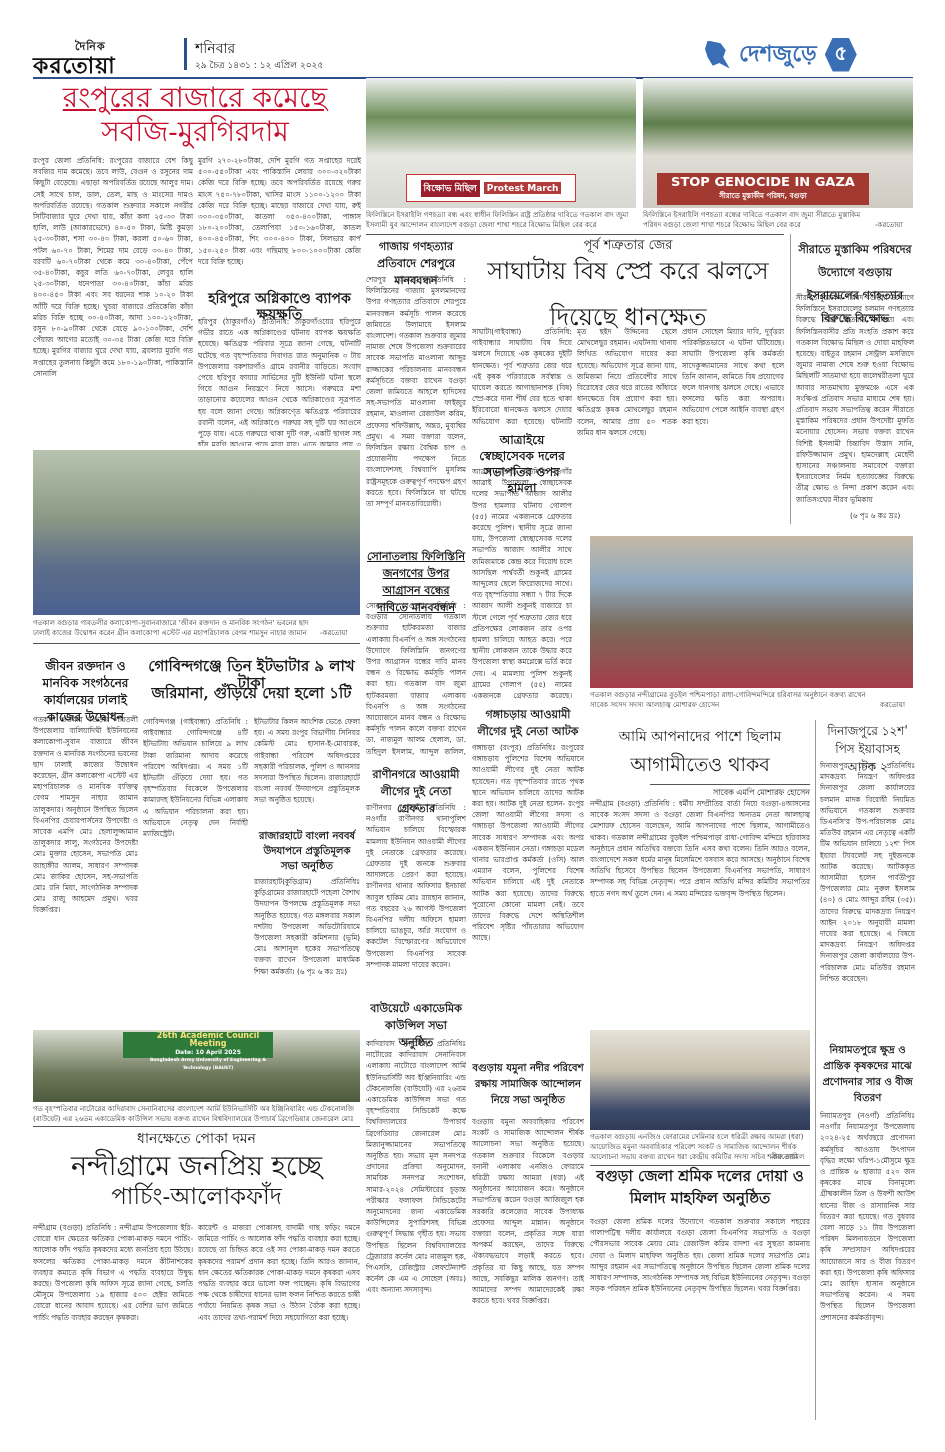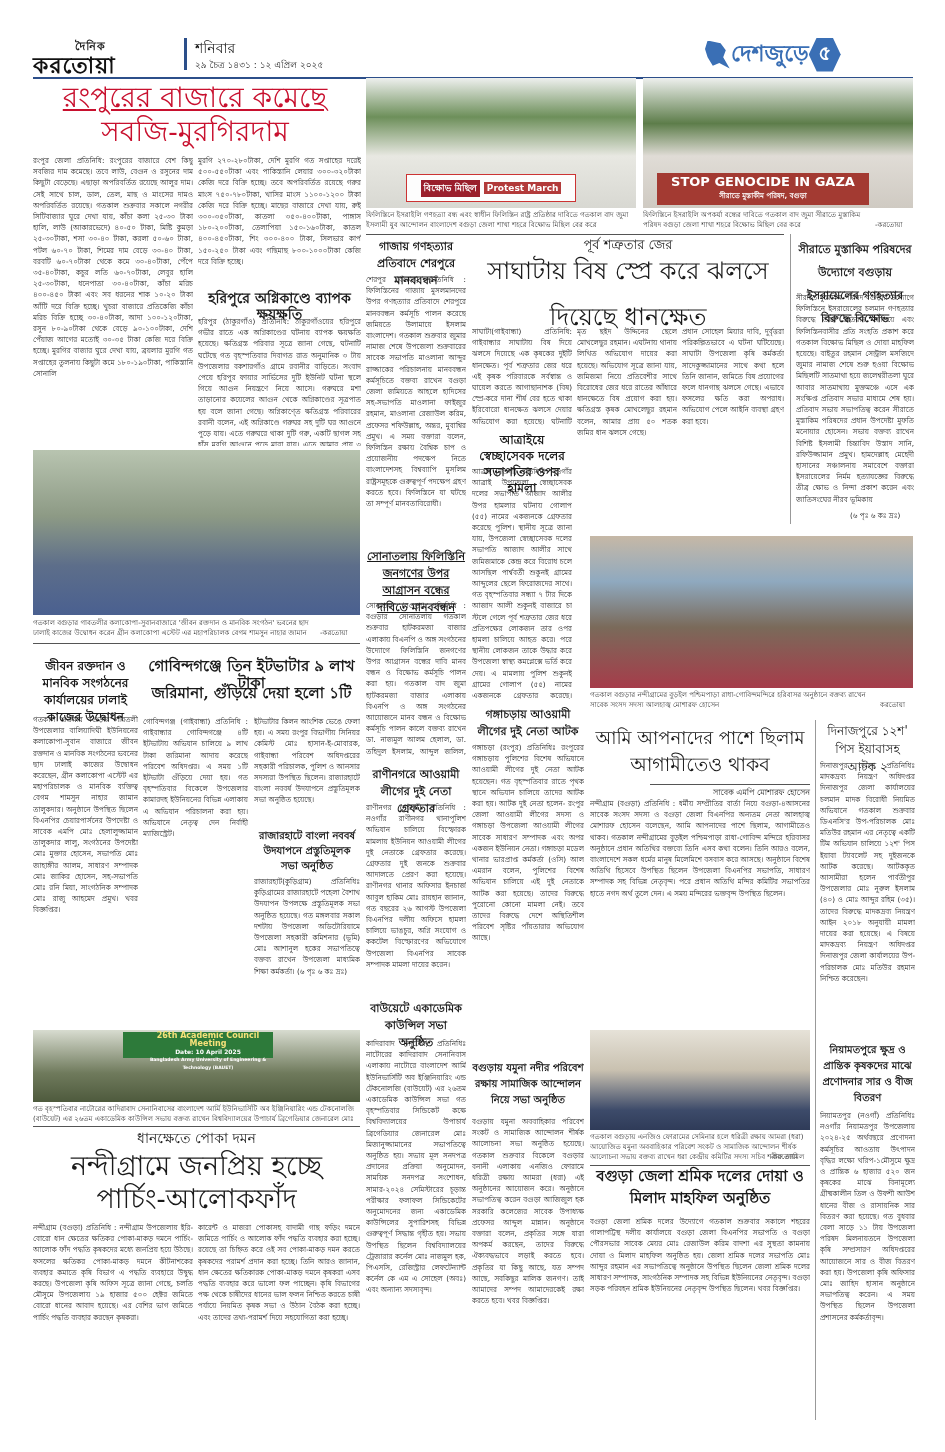--- a/index.html
+++ b/index.html
@@ -5,21 +5,21 @@
   * { box-sizing: border-box; margin: 0; padding: 0; }
   html, body { width: 945px; height: 1452px; background: #ffffff; overflow: hidden; }
   body { font-family: "DejaVu Sans", sans-serif; color: #1a1a1a; position: relative; }
   .abs { position: absolute; }
   .hdr-rule { position: absolute; left: 33px; top: 77px; width: 880px; height: 2px; background: #2c4f8a; }
   .masthead-small { left: 75px; top: 38px; font-size: 11px; font-weight: bold; letter-spacing: 1px; }
   .masthead-big { left: 33px; top: 48px; font-family: "DejaVu Serif", serif; font-size: 22px; font-weight: 900; letter-spacing: 1px; color: #111; }
   .masthead-bar { left: 184px; top: 38px; width: 3px; height: 32px; background: #2c4f8a; }
   .day { left: 195px; top: 37px; font-size: 14px; }
   .date { left: 195px; top: 58px; font-size: 9px; }
-  .section-logo { left: 705px; top: 36px; display: flex; align-items: center; gap: 0; }
+  .section-logo { left: 705px; top: 36px; display: flex; align-items: center; gap: 8px; }
   .map-icon { width: 26px; height: 28px; background: #3a6fb5; clip-path: polygon(10% 0, 60% 10%, 80% 35%, 70% 60%, 95% 100%, 55% 80%, 30% 90%, 10% 60%, 0 30%); }
   .section-name { font-size: 22px; font-weight: bold; color: #3a6fb5; font-family: "DejaVu Serif", serif; }
   .page-num { width: 32px; height: 34px; background: #3a6fb5; color: #fff; font-size: 20px; font-weight: bold; display: flex; align-items: center; justify-content: center; clip-path: polygon(25% 0, 75% 0, 100% 50%, 75% 100%, 25% 100%, 0 50%); }
 
   .hl { text-align: center; font-family: "DejaVu Serif", serif; line-height: 1.15; }
   .red { color: #c8102e; }
   .body { font-size: 7.2px; line-height: 11.2px; text-align: justify; color: #222; overflow: hidden; }
   .cap { font-size: 7px; line-height: 10px; color: #333; overflow: hidden; }
   .photo { background: #8a8a7a; overflow: hidden; }
   .rule { position: absolute; background: #555; }
@@ -70,38 +70,38 @@
     <div style="font-size:8px;color:#f6e27a;">26th Academic Council Meeting</div>
     <div>Date: 10 April 2025</div>
     <div style="font-size:4.5px;">Bangladesh Army University of Engineering &amp; Technology (BAUET)</div>
   </div>
 </div>
 <div class="abs cap" style="left:33px;top:1104px;width:327px;height:20px;">গত বৃহস্পতিবার নাটোরের কাদিরাবাদ সেনানিবাসের বাংলাদেশ আর্মি ইউনিভার্সিটি অব ইঞ্জিনিয়ারিং এন্ড টেকনোলজি (বাউয়েট) এর ২৬তম একাডেমিক কাউন্সিল সভায় বক্তব্য রাখেন বিশ্ববিদ্যালয়ের উপাচার্য ব্রিগেডিয়ার জেনারেল মোঃ মিজানুজ্জামান-করতোয়া</div>
 <div class="rule" style="left:33px;top:1126px;width:327px;height:1px;"></div>
 
 <div class="abs hl" style="left:33px;top:1130px;width:327px;font-size:14px;">ধানক্ষেতে পোকা দমন</div>
 <div class="abs hl" style="left:33px;top:1150px;width:327px;font-size:27px;">নন্দীগ্রামে জনপ্রিয় হচ্ছে</div>
-<div class="abs hl" style="left:33px;top:1183px;width:327px;font-size:27px;">পার্চিং-আলোকফাঁদ</div>
+<div class="abs hl" style="left:33px;top:1183px;width:327px;font-size:23px;">পার্চিং-আলোকফাঁদ</div>
 <div class="abs body" style="left:33px;top:1222px;width:160px;height:160px;">নন্দীগ্রাম (বগুড়া) প্রতিনিধি : নন্দীগ্রাম উপজেলায় ইরি-বোরো ধান ক্ষেতের ক্ষতিকর পোকা-মাকড় দমনে পার্চিং-আলোক ফাঁদ পদ্ধতি কৃষকদের মধ্যে জনপ্রিয় হয়ে উঠছে। ফসলের ক্ষতিকর পোকা-মাকড় দমনে কীটনাশকের ব্যবহার কমাতে কৃষি বিভাগ এ পদ্ধতি ব্যবহারে উদ্বুদ্ধ করছে। উপজেলা কৃষি অফিস সূত্রে জানা গেছে, চলতি মৌসুমে উপজেলায় ১৯ হাজার ৫০০ হেক্টর জমিতে বোরো ধানের আবাদ হয়েছে। এর বেশির ভাগ জমিতে পার্চিং পদ্ধতি ব্যবহার করছেন কৃষকরা।</div>
 <div class="abs body" style="left:198px;top:1222px;width:162px;height:160px;">কারেন্ট ও মাজরা পোকাসহ বাদামী গাছ ফড়িং দমনে জমিতে পার্চিং ও আলোক ফাঁদ পদ্ধতি ব্যবহার করা হচ্ছে। রয়েছে তা চিহ্নিত করে ওই সব পোকা-মাকড় দমন করতে কৃষকদের পরামর্শ প্রদান করা হচ্ছে। তিনি আরও জানান, ধান ক্ষেতের ক্ষতিকারক পোকা-মাকড় দমনে কৃষকরা এসব পদ্ধতি ব্যবহার করে ভালো ফল পাচ্ছেন। কৃষি বিভাগের পক্ষ থেকে চাষীদের ধানের ভাল ফলন নিশ্চিত করতে চাষী পর্যায়ে নিয়মিত কৃষক সভা ও উঠান বৈঠক করা হচ্ছে। এবং তাদের তথ্য-পরামর্শ দিয়ে সহযোগিতা করা হচ্ছে।</div>
 
 <div class="abs photo" style="left:366px;top:78px;width:270px;height:130px;background:linear-gradient(180deg,#eef0ee 0%,#6d8f5a 30%,#e8e8e2 60%,#d8d8d2 100%);">
   <div class="banner" style="left:40px;top:96px;width:170px;height:28px;background:#fdfdfd;border:1px solid #c33;color:#fff;display:flex;gap:4px;align-items:center;justify-content:center;">
     <span style="background:#9a1f2c;padding:1px 3px;font-size:9px;">বিক্ষোভ মিছিল</span>
     <span style="background:#b23a3a;padding:1px 3px;font-size:9px;">Protest March</span>
   </div>
 </div>
 <div class="abs photo" style="left:643px;top:78px;width:270px;height:130px;background:linear-gradient(180deg,#eef0ee 0%,#5d7d4a 35%,#e0dcd6 60%,#cfcac2 100%);">
   <div class="banner" style="left:14px;top:95px;width:212px;height:32px;background:#a33a32;font-size:13px;line-height:18px;">
     <div>STOP GENOCIDE IN GAZA</div>
     <div style="font-size:7px;line-height:10px;">সীরাতে মুস্তাকীম পরিষদ, বগুড়া</div>
   </div>
 </div>
 <div class="abs cap" style="left:366px;top:210px;width:270px;height:22px;">ফিলিস্তিনে ইসরাইলি গণহত্যা বন্ধ এবং স্বাধীন ফিলিস্তিন রাষ্ট্র প্রতিষ্ঠার দাবিতে গতকাল বাদ জুমা ইসলামী যুব আন্দোলন বাংলাদেশ বগুড়া জেলা শাখা শহরে বিক্ষোভ মিছিল বের করে</div>
-<div class="abs cap" style="left:643px;top:210px;width:230px;height:22px;">ফিলিস্তিনে ইসরাইলি অপকর্যা বন্ধের দাবিতে গতকাল বাদ জুমা সীরাতে মুস্তাকিম পরিষদ বগুড়া জেলা শাখা শহরে বিক্ষোভ মিছিল বের করে</div>
+<div class="abs cap" style="left:643px;top:210px;width:230px;height:22px;">ফিলিস্তিনে ইসরাইলি গণহত্যা বন্ধের দাবিতে গতকাল বাদ জুমা সীরাতে মুস্তাকিম পরিষদ বগুড়া জেলা শাখা শহরে বিক্ষোভ মিছিল বের করে</div>
 <div class="abs cap" style="left:875px;top:220px;width:40px;">-করতোয়া</div>
 <div class="rule" style="left:366px;top:234px;width:418px;height:1px;"></div>
 
 <div class="abs hl" style="left:366px;top:238px;width:100px;font-size:11px;font-weight:bold;line-height:17px;">গাজায় গণহত্যার প্রতিবাদে শেরপুরে মানববন্ধন</div>
 <div class="abs body" style="left:366px;top:274px;width:100px;height:250px;">শেরপুর (বগুড়া) প্রতিনিধি : ফিলিস্তিনের গাজায় মুসলমানদের উপর গণহত্যার প্রতিবাদে শেরপুরে মানববন্ধন কর্মসূচি পালন করেছে জমিয়তে উলামায়ে ইসলাম বাংলাদেশ। গতকাল শুক্রবার জুমার নামাজ শেষে উপজেলা শুক্রবারের সাবেক সভাপতি মাওলানা আব্দুর রাজ্জাকের পরিচালনায় মানববন্ধন কর্মসূচিতে বক্তব্য রাখেন বগুড়া জেলা জমিয়তে আহলে হাদিসের সহ-সভাপতি মাওলানা ফাইজুর রহমান, মাওলানা রেজাউল করিম, প্রফেসর শফিউল্লাহ, অন্তর, মুবাশ্বির প্রমুখ। এ সময় বক্তারা বলেন, ফিলিস্তিন রক্ষায় বৈশ্বিক চাপ ও প্রয়োজনীয় পদক্ষেপ নিতে বাংলাদেশসহ বিশ্বব্যাপি মুসলিম রাষ্ট্রসমূহকে গুরুত্বপূর্ণ পদক্ষেপ গ্রহণ করতে হবে। ফিলিস্তিনে যা ঘটছে তা সম্পূর্ণ মানবতাবিরোধী।</div>
 
 <div class="abs hl" style="left:366px;top:548px;width:100px;font-size:11px;font-weight:bold;line-height:17px;text-decoration:underline;">সোনাতলায় ফিলিস্তিনি জনগণের উপর আগ্রাসন বন্ধের দাবিতে মানববন্ধন</div>
 <div class="abs body" style="left:366px;top:600px;width:100px;height:156px;">সোনাতলা (বগুড়া) প্রতিনিধি : বগুড়ার সোনাতলায় গতকাল শুক্রবার হাটকরমজা বাজার এলাকায় বিএনপি ও অঙ্গ সংগঠনের উদ্যোগে ফিলিস্তিনি জনগণের উপর আগ্রাসন বন্ধের দাবি মানব বন্ধন ও বিক্ষোভ কর্মসূচি পালন করা হয়। গতকাল বাদ জুমা হাটকরমজা বাজার এলাকায় বিএনপি ও অঙ্গ সংগঠনের আয়োজনে মানব বন্ধন ও বিক্ষোভ কর্মসূচি পালন কালে বক্তব্য রাখেন ডা. নাজমুল আলম হেলাল, ডা. তহিদুল ইসলাম, আব্দুল জলিল, রফিকুল ইসলাম মাহির, সাইদুল ইসলাম প্রমুখ।</div>
 
 <div class="abs hl" style="left:472px;top:238px;width:312px;font-size:13px;">পূর্ব শত্রুতার জের</div>
@@ -128,21 +128,21 @@
 
 <div class="abs hl" style="left:366px;top:766px;width:100px;font-size:11px;font-weight:bold;line-height:17px;">রাণীনগরে আওয়ামী লীগের দুই নেতা গ্রেফতার</div>
 <div class="abs body" style="left:366px;top:802px;width:100px;height:190px;">রাণীনগর (নওগাঁ) প্রতিনিধি : নওগাঁর রাণীনগর থানাপুলিশ অভিযান চালিয়ে বিস্ফোরক মামলায় ইউনিয়ন আওয়ামী লীগের দুই নেতাকে গ্রেফতার করেছে। গ্রেফতার দুই জনকে শুক্রবার আদালতে প্রেরণ করা হয়েছে। রাণীনগর থানার অফিসার ইনচার্জ আবুল হাকিম মোঃ রায়হান জানান, গত বছরের ২৬ আগস্ট উপজেলা বিএনপির দলীয় অফিসে হামলা চালিয়ে ভাঙচুর, অগ্নি সংযোগ ও ককটেল বিস্ফোরণের অভিযোগে উপজেলা বিএনপির সাবেক সম্পাদক মামলা দায়ের করেন।</div>
 
 <div class="abs hl" style="left:366px;top:1000px;width:100px;font-size:11px;font-weight:bold;line-height:17px;">বাউয়েটে একাডেমিক কাউন্সিল সভা অনুষ্ঠিত</div>
 <div class="abs body" style="left:366px;top:1038px;width:100px;height:380px;">কাদিরাবাদ (নাটোর) প্রতিনিধিঃ নাটোরের কাদিরাবাদ সেনানিবাস এলাকায় নাটোরে বাংলাদেশ আর্মি ইউনিভার্সিটি অব ইঞ্জিনিয়ারিং এন্ড টেকনোলজি (বাউয়েট) এর ২৬তম একাডেমিক কাউন্সিল সভা গত বৃহস্পতিবার সিন্ডিকেট কক্ষে বিশ্ববিদ্যালয়ের উপাচার্য ব্রিগেডিয়ার জেনারেল মোঃ মিজানুজ্জামানের সভাপতিত্বে অনুষ্ঠিত হয়। সভায় মূল সনদপত্র প্রদানের প্রক্রিয়া অনুমোদন, সাময়িক সনদপত্র সংশোধন, সামার-২০২৪ সেমিস্টারের চূড়ান্ত পরীক্ষার ফলাফল সিন্ডিকেটের অনুমোদনের জন্য একাডেমিক কাউন্সিলের সুপারিশসহ বিভিন্ন গুরুত্বপূর্ণ সিদ্ধান্ত গৃহীত হয়। সভায় উপস্থিত ছিলেন বিশ্ববিদ্যালয়ের ট্রেজারার কর্নেল মোঃ নাজমুল হক, পিএসসি, রেজিস্ট্রার লেফটেন্যান্ট কর্নেল কে এম এ সোহেল (অবঃ) এবং অন্যান্য সদস্যবৃন্দ।</div>
 
 <div class="abs hl" style="left:472px;top:1060px;width:112px;font-size:10px;font-weight:bold;line-height:16px;">বগুড়ায় যমুনা নদীর পরিবেশ রক্ষায় সামাজিক আন্দোলন নিয়ে সভা অনুষ্ঠিত</div>
 <div class="abs body" style="left:472px;top:1116px;width:112px;height:300px;">বগুড়ায় যমুনা অববাহিকার পরিবেশ সংকট ও সামাজিক আন্দোলন শীর্ষক আলোচনা সভা অনুষ্ঠিত হয়েছে। গতকাল শুক্রবার বিকেলে বগুড়ার বনানী এলাকায় এনজিও ফোরামে ধরিত্রী রক্ষায় আমরা (ধরা) এই অনুষ্ঠানের আয়োজন করে। অনুষ্ঠানে সভাপতিত্ব করেন বগুড়া আজিজুল হক সরকারি কলেজের সাবেক উপাধ্যক্ষ প্রফেসর আব্দুল মান্নান। অনুষ্ঠানে বক্তারা বলেন, প্রকৃতির সঙ্গে যারা অপকর্ম করছেন, তাদের বিরুদ্ধে ঐক্যবদ্ধভাবে লড়াই করতে হবে। প্রকৃতির যা কিছু আছে, যত সম্পদ আছে, সবকিছুর মালিক জনগণ। তাই আমাদের সম্পদ আমাদেরকেই রক্ষা করতে হবে। খবর বিজ্ঞপ্তির।</div>
 
-<div class="abs hl" style="left:590px;top:728px;width:220px;font-size:18px;">আমি আপনাদের পাশে ছিলাম</div>
+<div class="abs hl" style="left:590px;top:728px;width:220px;font-size:14px;">আমি আপনাদের পাশে ছিলাম</div>
 <div class="abs hl" style="left:590px;top:754px;width:220px;font-size:19px;">আগামীতেও থাকব</div>
 <div class="abs" style="left:650px;top:784px;width:160px;font-size:8px;text-align:right;border-top:1px solid #555;padding-top:1px;">সাবেক এমপি মোশারফ হোসেন</div>
 <div class="abs body" style="left:590px;top:798px;width:220px;height:230px;">নন্দীগ্রাম (বগুড়া) প্রতিনিধি : ধর্মীয় সম্প্রীতির বার্তা নিয়ে বগুড়া-৪আসনের সাবেক সংসদ সদস্য ও বগুড়া জেলা বিএনপির অন্যতম নেতা আলহাজ্ব মোশারফ হোসেন বলেছেন, আমি আপনাদের পাশে ছিলাম, আগামীতেও থাকব। গতকাল নন্দীগ্রামের বুড়ইল পশ্চিমপাড়া রাধা-গোবিন্দ মন্দিরে হরিবাসর অনুষ্ঠানে প্রধান অতিথির বক্তব্যে তিনি এসব কথা বলেন। তিনি আরও বলেন, বাংলাদেশে সকল ধর্মের মানুষ মিলেমিশে বসবাস করে আসছে। অনুষ্ঠানে বিশেষ অতিথি হিসেবে উপস্থিত ছিলেন উপজেলা বিএনপির সভাপতি, সাধারণ সম্পাদক সহ বিভিন্ন নেতৃবৃন্দ। পরে প্রধান অতিথি মন্দির কমিটির সভাপতির হাতে নগদ অর্থ তুলে দেন। এ সময় মন্দিরের ভক্তবৃন্দ উপস্থিত ছিলেন।</div>
 
 <div class="vrule" style="left:815px;top:720px;height:320px;"></div>
 <div class="abs hl" style="left:820px;top:722px;width:95px;font-size:12px;font-weight:normal;line-height:18px;">দিনাজপুরে ১২শ' পিস ইয়াবাসহ আটক ২</div>
 <div class="abs body" style="left:820px;top:760px;width:95px;height:275px;">দিনাজপুর জেলা প্রতিনিধিঃ মাদকদ্রব্য নিয়ন্ত্রণ অধিদপ্তর দিনাজপুর জেলা কার্যালয়ের চলমান মাদক বিরোধী নিয়মিত অভিযানে গতকাল শুক্রবার ডিএনসি'র উপ-পরিচালক মোঃ মতিউর রহমান এর নেতৃত্বে একটি টিম অভিযান চালিয়ে ১২শ' পিস ইয়াবা ট্যাবলেট সহ দুইজনকে আটক করেছে। আটককৃত আসামীরা হলেন পার্বতীপুর উপজেলার মোঃ নুরুল ইসলাম (৪০) ও মোঃ আব্দুর রহিম (৩৫)। তাদের বিরুদ্ধে মাদকদ্রব্য নিয়ন্ত্রণ আইন ২০১৮ অনুযায়ী মামলা দায়ের করা হয়েছে। এ বিষয়ে মাদকদ্রব্য নিয়ন্ত্রণ অধিদপ্তর দিনাজপুর জেলা কার্যালয়ের উপ-পরিচালক মোঃ মতিউর রহমান নিশ্চিত করেছেন।</div>
 
 <div class="abs photo" style="left:590px;top:1030px;width:220px;height:100px;background:linear-gradient(180deg,#e6e2d8 0%,#c9c1b0 40%,#3d4b6a 80%,#2f3b58 100%);"></div>
 <div class="abs cap" style="left:590px;top:1132px;width:220px;height:32px;">গতকাল বগুড়ায় এনজিও ফোরামের সেমিনার হলে ধরিত্রী রক্ষায় আমরা (ধরা) আয়োজিত যমুনা অববাহিকার পরিবেশ সংকট ও সামাজিক আন্দোলন শীর্ষক আলোচনা সভায় বক্তব্য রাখেন ধরা কেন্দ্রীয় কমিটির সদস্য সচিব শরীফ জামিল</div>

